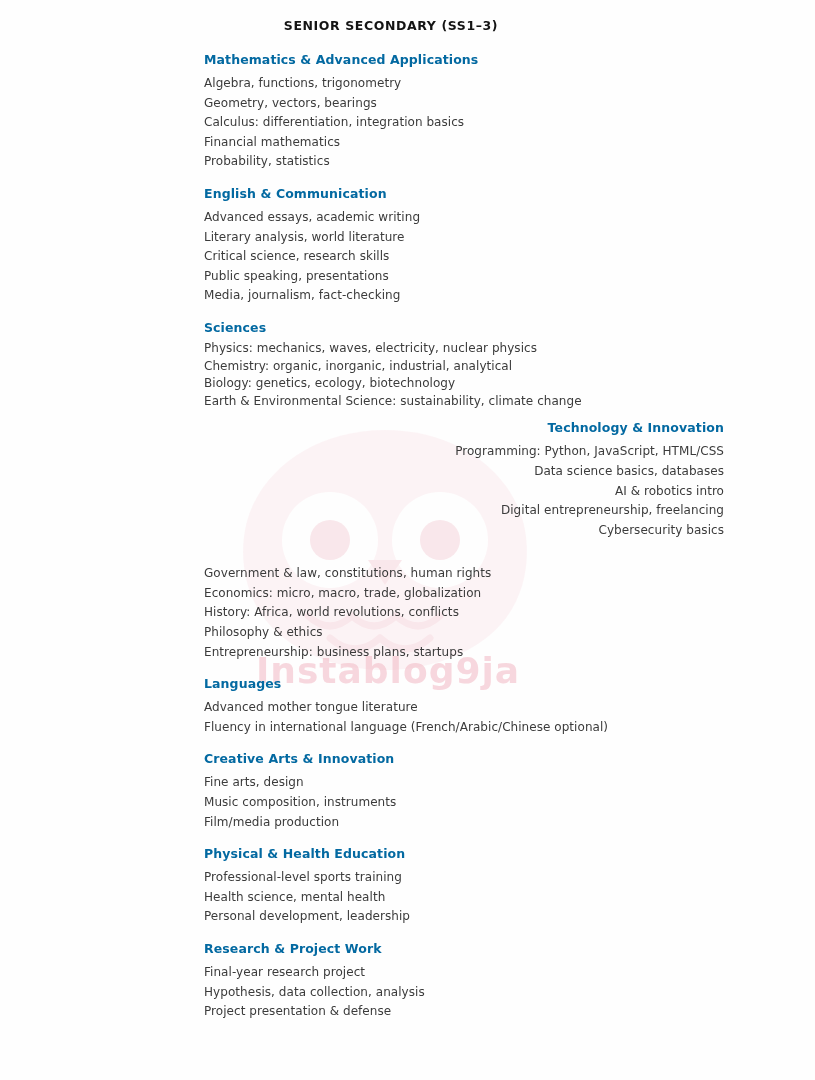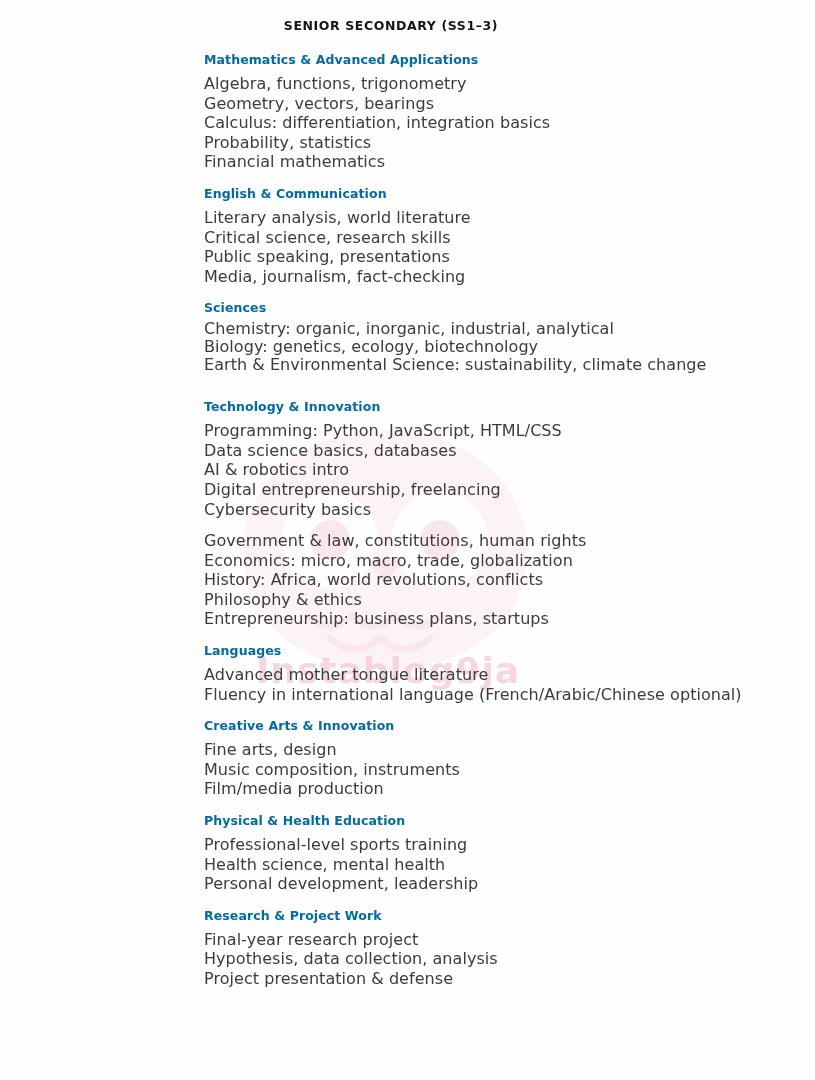--- a/index.html
+++ b/index.html
@@ -74,30 +74,30 @@
     margin-bottom: 14px;
   }
   .section-heading {
     font-size: 12.5px;
     font-weight: bold;
     color: #0369a1;
     margin-bottom: 7px;
     letter-spacing: 0.1px;
   }
   .item {
-    font-size: 16px;
+    font-size: 12px;
     color: #3b3b3b;
     line-height: 19.6px;
     letter-spacing: 0.05px;
     white-space: nowrap;
   }
   .tight .item { line-height: 17.6px; }
   .tight .section-heading { margin-bottom: 5px; }
-  .sec-sciences { margin-bottom: 26px; }
-  .sec-tech { margin-bottom: 12px; }
+  .sec-sciences { margin-bottom: 10px; }
+  .sec-tech { margin-bottom: 24px; text-align: right; }
 </style>
 </head>
 <body>
 
 <div class="page">
 
   <div class="watermark">
     <svg viewBox="0 0 370 290" xmlns="http://www.w3.org/2000/svg">
       <g fill="#f0b4c0">
         <path d="M185 10 C110 10 55 55 45 110 C38 150 50 190 80 215 C110 240 150 250 185 250 C220 250 260 240 290 215 C320 190 332 150 325 110 C315 55 260 10 185 10 Z" opacity="0.45"></path>
@@ -126,34 +126,36 @@
   <div class="content">
     <div class="doc-title">SENIOR SECONDARY (SS1–3)</div>
 
     <div class="body-col">
 
       <div class="section">
         <div class="section-heading">Mathematics &amp; Advanced Applications</div>
         <div class="item">Algebra, functions, trigonometry</div>
         <div class="item">Geometry, vectors, bearings</div>
         <div class="item">Calculus: differentiation, integration basics</div>
+        <div class="item">Financial mathematics</div>
         <div class="item">Probability, statistics</div>
-        <div class="item">Financial mathematics</div>
       </div>
 
       <div class="section">
         <div class="section-heading">English &amp; Communication</div>
+        <div class="item">Advanced essays, academic writing</div>
         <div class="item">Literary analysis, world literature</div>
         <div class="item">Critical science, research skills</div>
         <div class="item">Public speaking, presentations</div>
         <div class="item">Media, journalism, fact-checking</div>
       </div>
 
       <div class="section sec-sciences tight">
         <div class="section-heading">Sciences</div>
+        <div class="item">Physics: mechanics, waves, electricity, nuclear physics</div>
         <div class="item">Chemistry: organic, inorganic, industrial, analytical</div>
         <div class="item">Biology: genetics, ecology, biotechnology</div>
         <div class="item">Earth &amp; Environmental Science: sustainability, climate change</div>
       </div>
 
       <div class="section sec-tech">
         <div class="section-heading">Technology &amp; Innovation</div>
         <div class="item">Programming: Python, JavaScript, HTML/CSS</div>
         <div class="item">Data science basics, databases</div>
         <div class="item">AI &amp; robotics intro</div>

